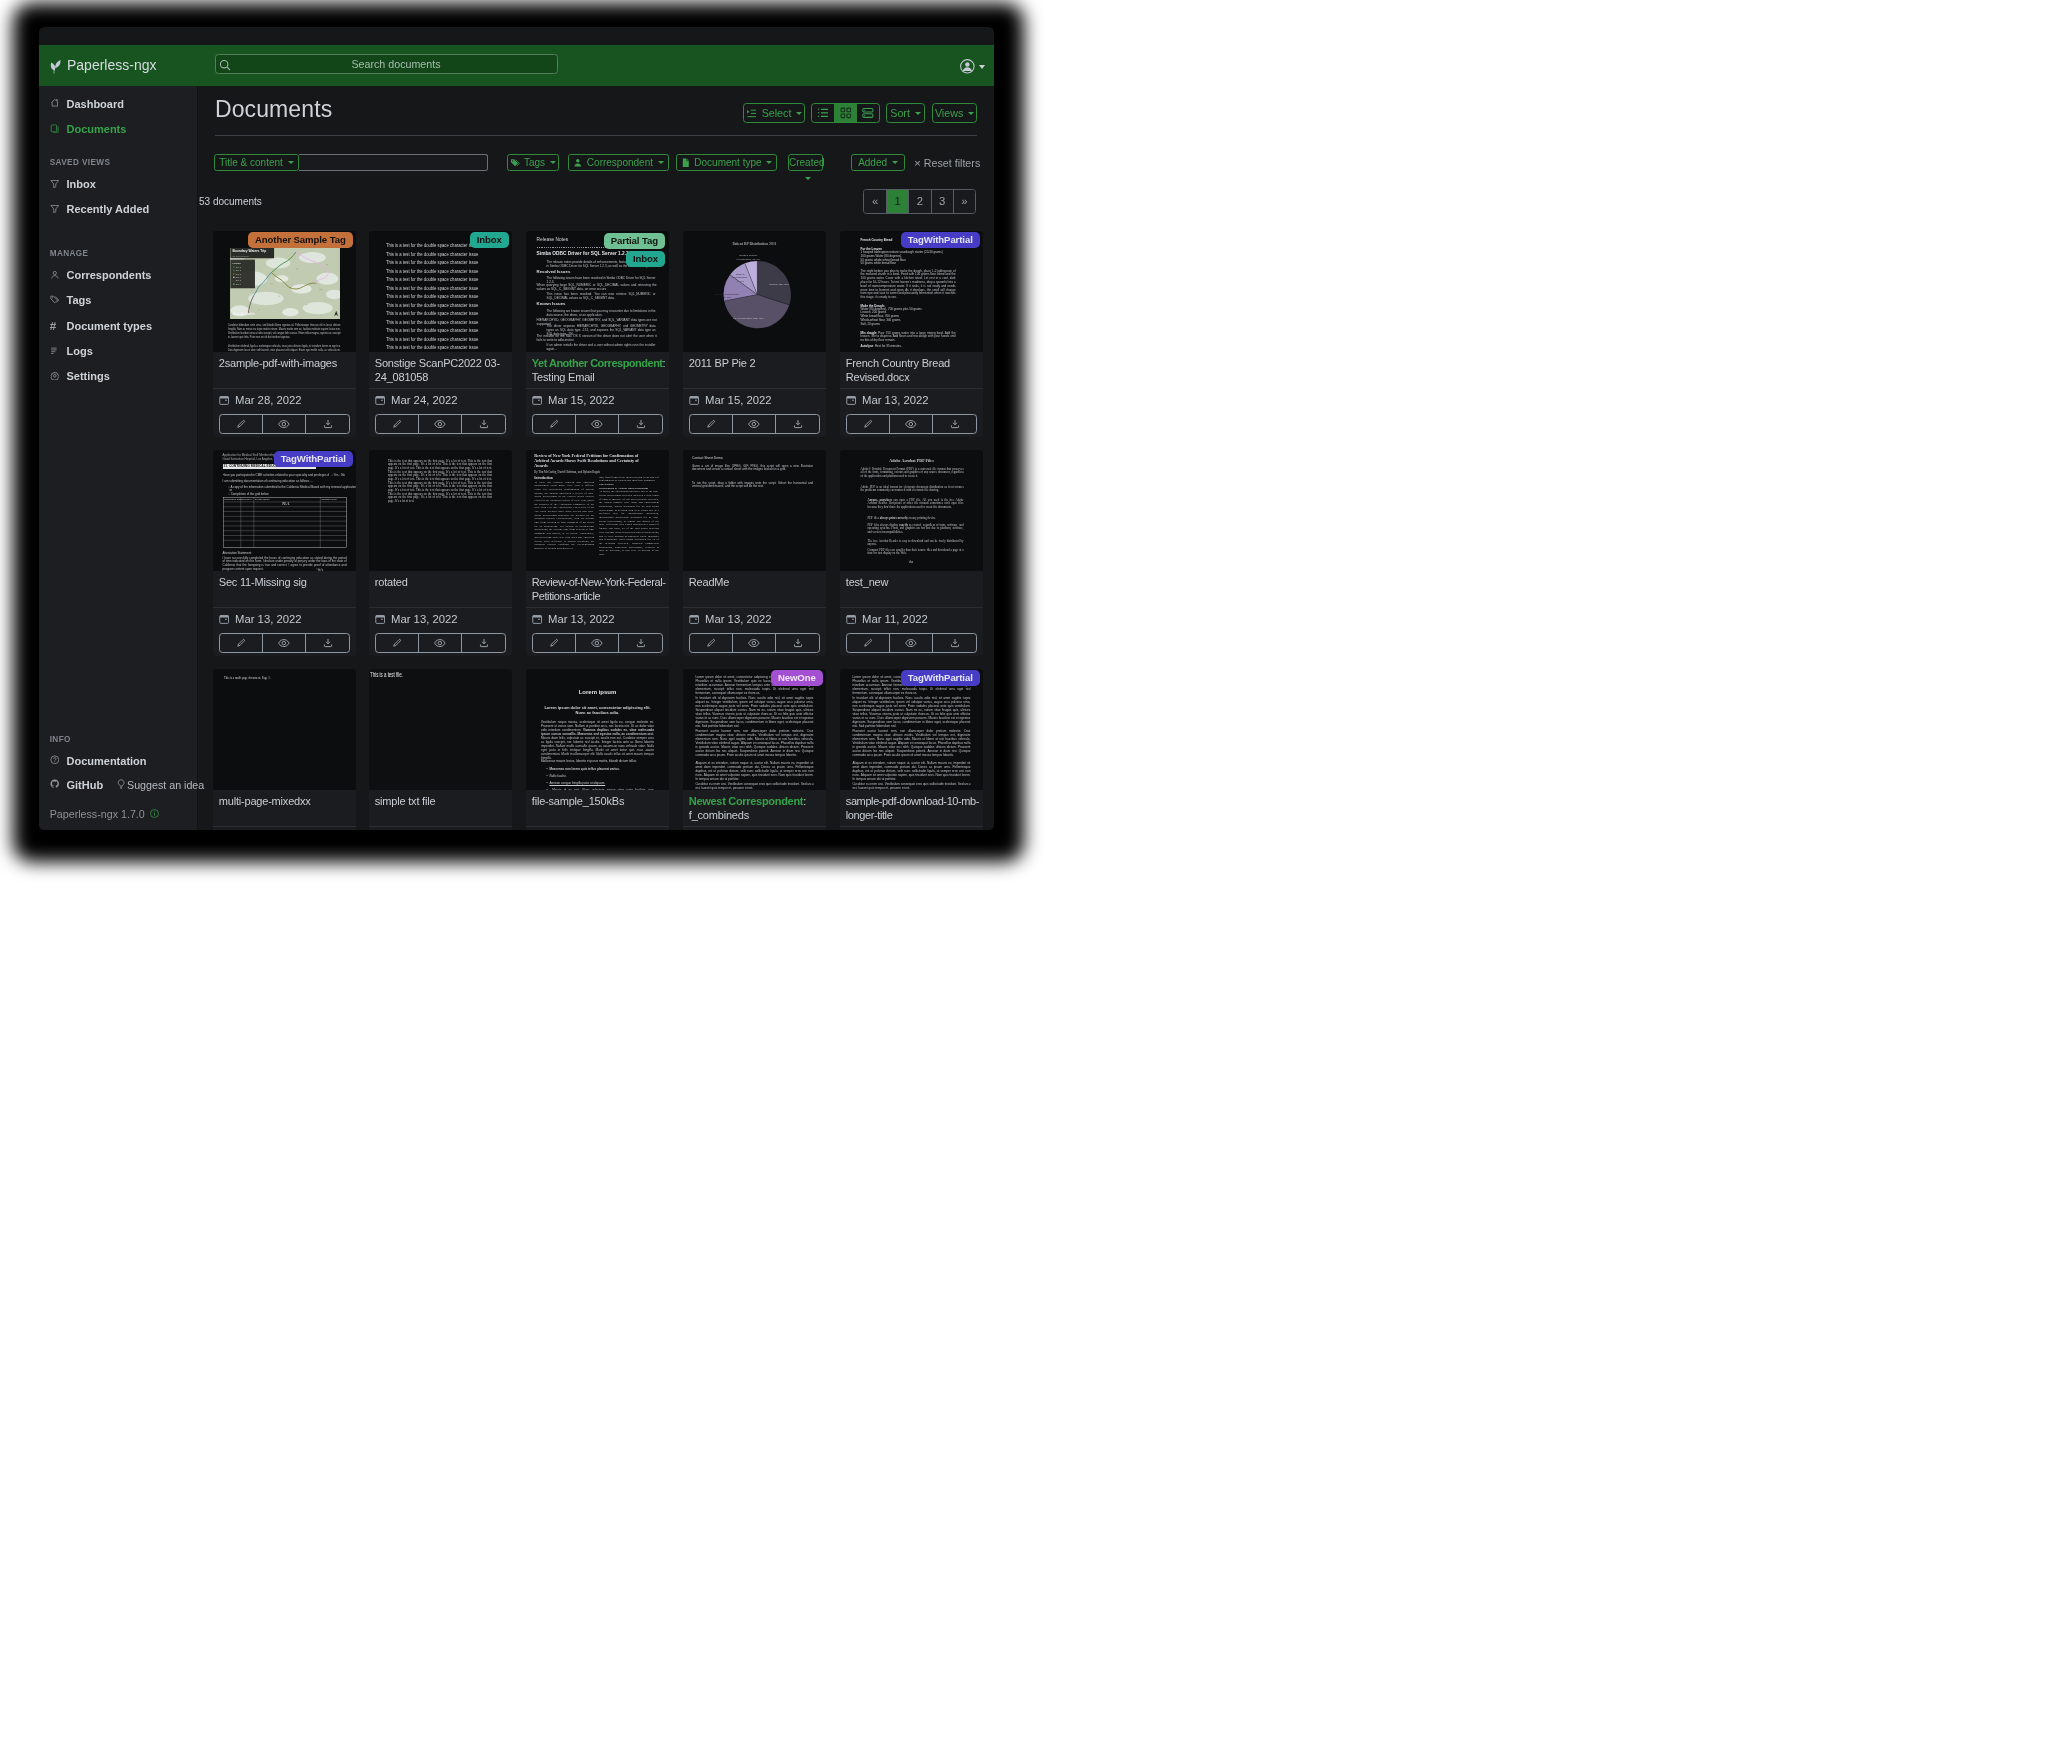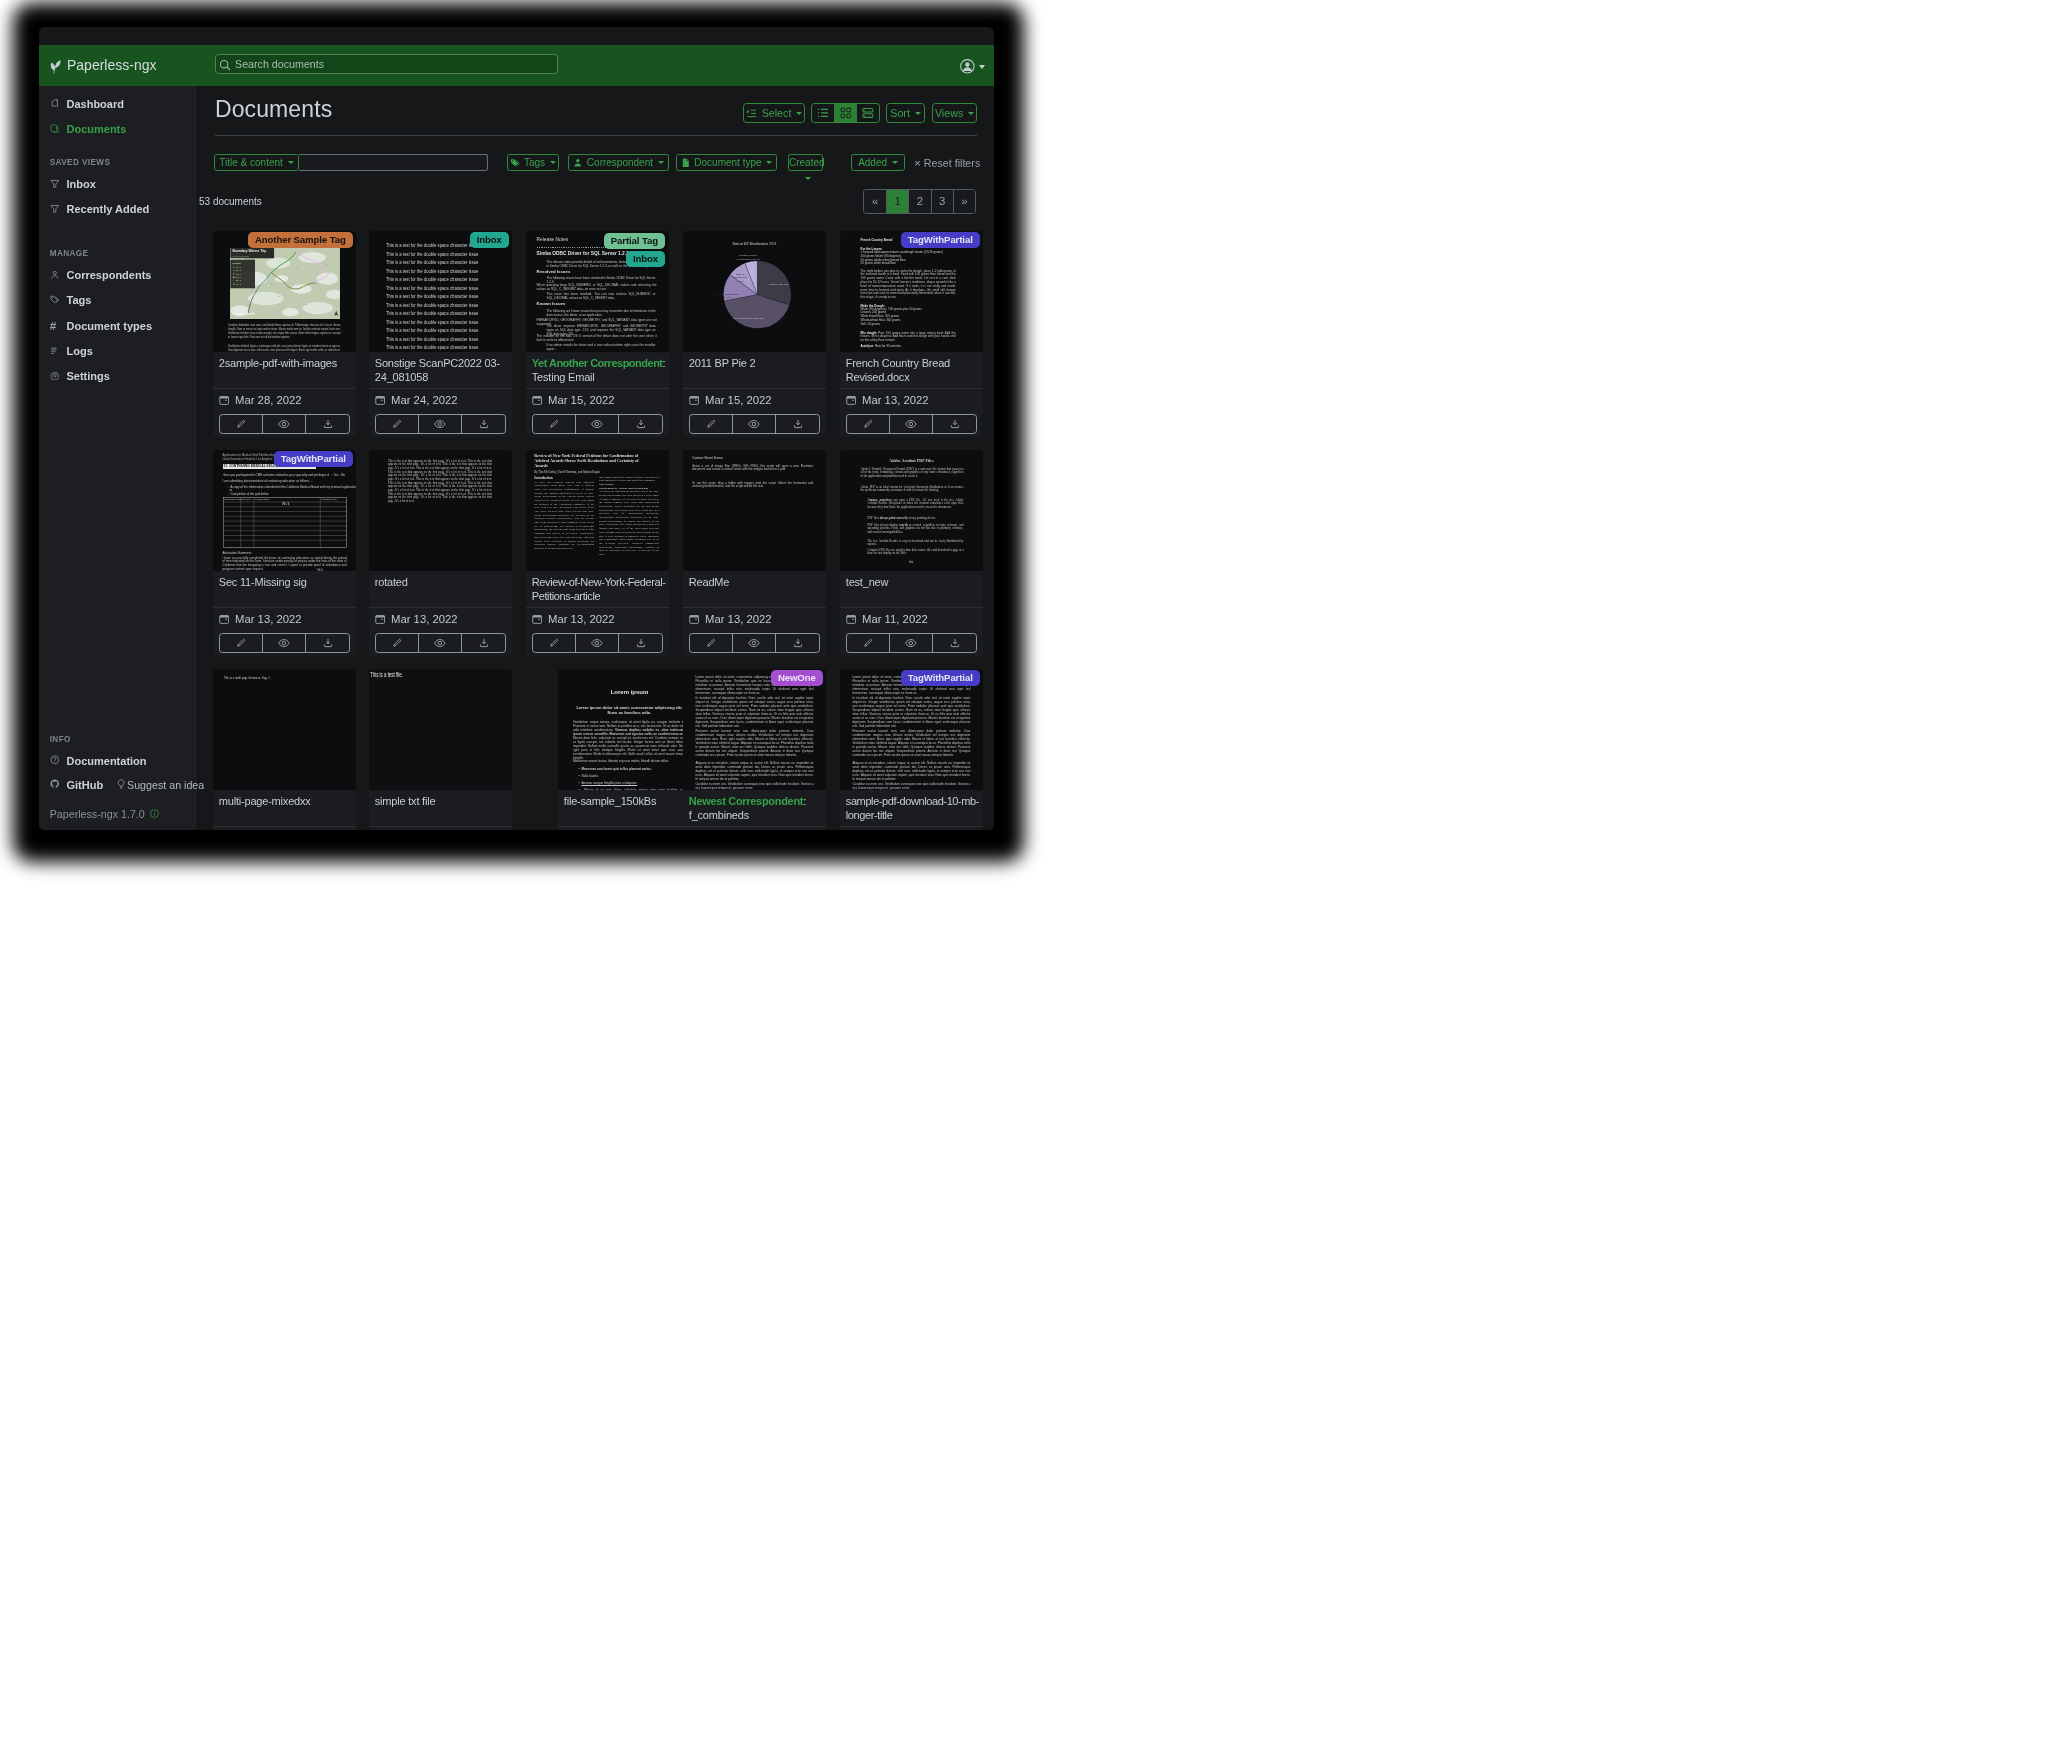--- a/index.html
+++ b/index.html
@@ -7,21 +7,21 @@
 .win { position:absolute; left:39px; top:26.5px; width:955px; height:803px; border-radius:5.5px;
   background:#161719; overflow:hidden;
   box-shadow:2.1px 4.1px 18px 27.5px #000; }
 .abs { position:absolute; }
 
 .tb { position:absolute; left:0; top:0; width:100%; height:18.6px;
   background:linear-gradient(#414244,#373839); border-bottom:0.7px solid #2a2b2b; }
 .tb .title { position:absolute; width:100%; top:3.8px; text-align:center; font-size:9.3px; font-weight:700; color:#d4d5d6; letter-spacing:0.1px; }
 .light { position:absolute; top:5px; width:8.2px; height:8.2px; border-radius:50%; }
 
-.nav { position:absolute; left:0; top:18.6px; width:100%; height:41px; background:#17541f; }
+.nav { position:absolute; left:0; top:18.6px; width:100%; height:41px; background:#17541f;text-align:center; }
 .brand { position:absolute; left:28px; top:11.7px; font-size:14px; color:#d6dbe0; }
 .search { position:absolute; left:176px; top:9.1px; width:343px; height:20px; background:#124619;
   border:0.7px solid #51805a; border-radius:3.4px; color:#a9bbae; font-size:10.7px; line-height:19px; padding-left:19px; }
 
 .side { position:absolute; left:0; top:59px; width:159px; bottom:0; background:#1d1e21; border-right:0.7px solid #101113; }
 .sitem { position:absolute; left:27.5px; font-size:11px; font-weight:700; color:#ced3d9; white-space:nowrap; }
 .shead { position:absolute; left:10.7px; font-size:8.2px; font-weight:700; color:#7e858d; letter-spacing:0.4px; }
 .sic { position:absolute; left:10.7px; width:9.6px; height:9.6px; }
 
 .main { position:absolute; left:159px; top:59px; right:0; bottom:0; background:#161719; }
@@ -689,21 +689,21 @@
   </div>
 
   <div class="card" style="left:330px; top:642px;">
     <div class="thumb" style="background:#0e0f11;">
       <div class="lt t-sans" style="left:1px; top:2.7px; font-size:7px; transform:scaleX(0.63); transform-origin:left top; color:#e8eaec;">This is a test file.</div>
     </div>
     <div class="ctitle">simple txt file</div>
     <div class="cdiv"></div>
   </div>
 
-  <div class="card" style="left:487px; top:642px;margin-left:32px;">
+  <div class="card" style="left:487px; top:642px;">
     <div class="thumb t-sans">
       <div class="ct" style="left:0; top:20.6px; width:143px; font-size:6px; font-weight:700; color:#e0e2e4;">Lorem ipsum</div>
       <div class="ct" style="left:16.5px; top:36px; width:110px; font-size:4px; font-weight:700; line-height:1.35; color:#d6d8da;">Lorem ipsum dolor sit amet, consectetur adipiscing elit. Nunc ac faucibus odio.</div>
       <div class="jt" style="left:15px; top:51px; width:113px; font-size:3.1px; line-height:1.3;">Vestibulum neque massa, scelerisque sit amet ligula eu, congue molestie mi. Praesent ut varius sem. Nullam at porttitor arcu, nec lacinia nisi. Ut ac dolor vitae odio interdum condimentum. <b>Vivamus dapibus sodales ex, vitae malesuada ipsum cursus convallis. Maecenas sed egestas nulla, ac condimentum orci.</b> Mauris diam felis, vulputate ac suscipit et, iaculis non est. Curabitur semper arcu ac ligula suscipit, nec lobortis nisl iaculis. Integer lacinia ante ac libero lobortis imperdiet. <i>Nullam mollis convallis ipsum, ac accumsan nunc vehicula vitae. Nulla eget justo in felis tristique fringilla. Morbi sit amet tortor quis risus auctor condimentum. Morbi in ullamcorper elit. Nulla iaculis tellus sit amet mauris tempus fringilla.</i></div>
       <div class="lt" style="left:15px; top:90px; font-size:3.1px; color:#c8cacc;">Maecenas mauris lectus, lobortis et purus mattis, blandit dictum tellus.</div>
       <div class="lt" style="left:20.6px; top:98px; font-size:3.1px; color:#c8cacc;">•&nbsp;&nbsp;<b>Maecenas non lorem quis tellus placerat varius.</b></div>
       <div class="lt" style="left:20.6px; top:105px; font-size:3.1px; font-style:italic; color:#c8cacc;"><span style="font-style:normal;">•&nbsp;&nbsp;</span>Nulla facilisi.</div>
       <div class="lt" style="left:20.6px; top:112px; font-size:3.1px; color:#c8cacc;">•&nbsp;&nbsp;<span style="text-decoration:underline;">Aenean congue fringilla justo ut aliquam.</span></div>
       <div class="jt" style="left:20.6px; top:119px; width:107px; font-size:3.1px; line-height:1.3;">•&nbsp;&nbsp;<span style="text-decoration:underline;">Mauris id ex erat.</span> Nunc vulputate neque vitae justo facilisis, non condimentum ante sagittis.</div>
     </div>

